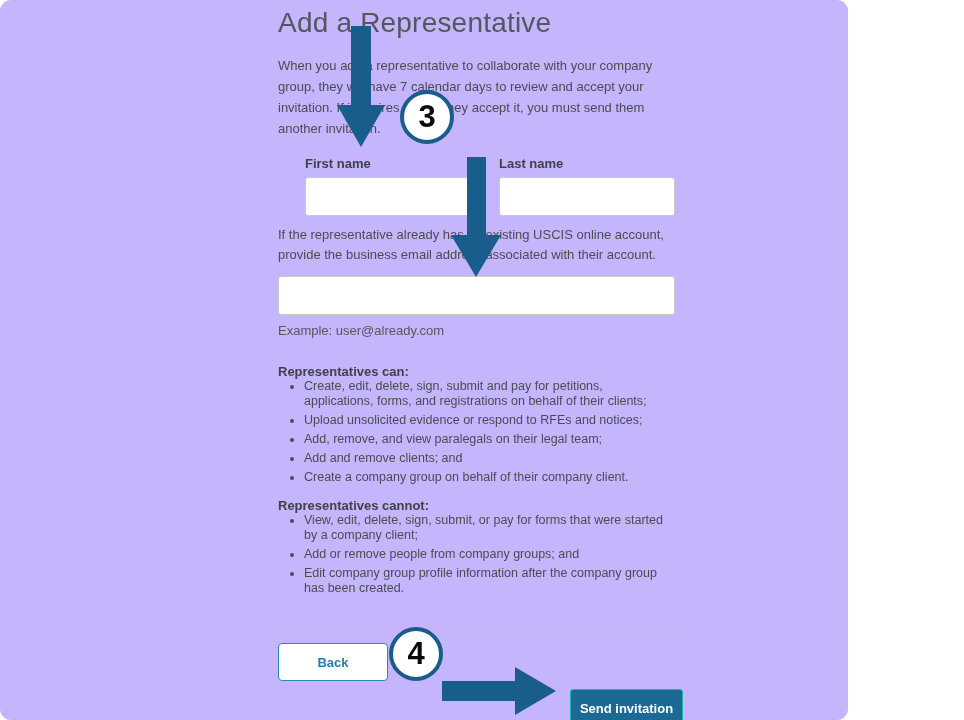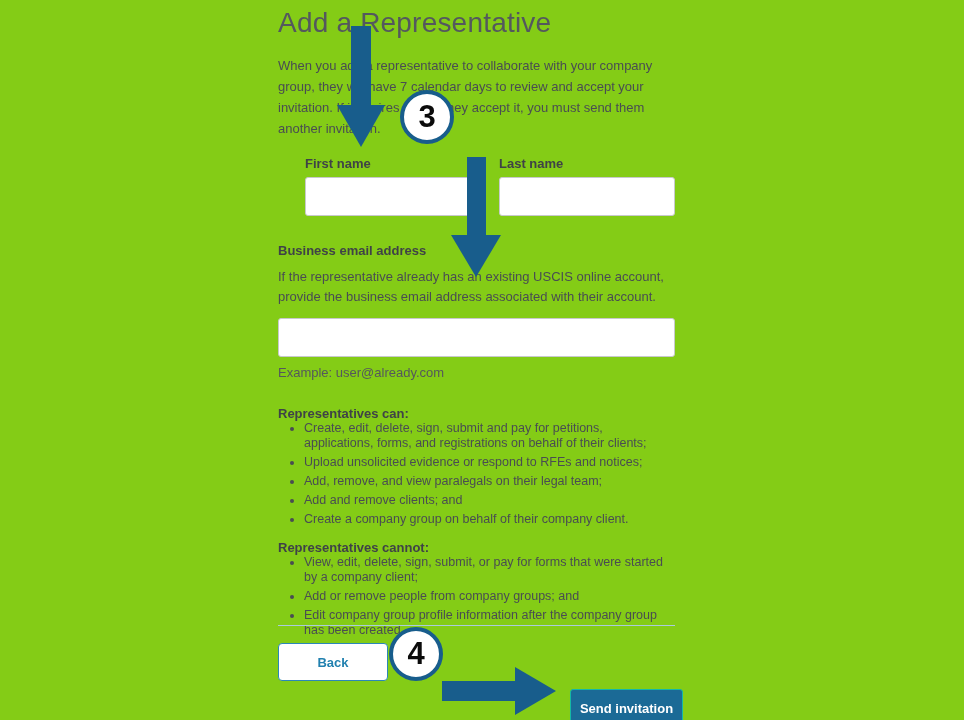--- a/index.html
+++ b/index.html
@@ -1,18 +1,18 @@
 <!DOCTYPE html>
 <html><head>
 <meta charset="utf-8">
 <style>
   * { margin:0; padding:0; box-sizing:border-box; }
   html,body { width:964px; height:720px; background:#ffffff; overflow:hidden;
     font-family:"Liberation Sans", sans-serif; }
-  .page { position:relative; width:964px; height:720px; background:#84cc16; }
+  .page { position:relative; width:848px; height:720px; background:#c4b5fd;border-radius:11px; }
 
   .content { position:absolute; left:278px; top:0; width:397px; }
 
   .page-title { padding-top:6px; font-size:28px; font-weight:300; letter-spacing:.2px;
     color:#54585e; line-height:34px; }
 
   .intro { margin-top:15px; font-size:13px; line-height:21px; color:#494d52; }
 
   .name-row { margin-top:17px; display:flex; gap:18px;margin-left:27px; }
   .field { flex:1; }
@@ -83,21 +83,20 @@
       <div class="field">
         <div class="field-label">First name</div>
         <input class="text-input" type="text" value="" style="">
       </div>
       <div class="field">
         <div class="field-label">Last name</div>
         <input class="text-input" type="text" value="" style="">
       </div>
     </div>
 
-    <div class="email-label">Business email address</div>
     <p class="email-help">If the representative already has an existing USCIS online account, provide the business email address associated with their account.</p>
     <div class="email-input-wrap">
       <input class="text-input" type="text" value="" style="">
     </div>
     <div class="example">Example: user@already.com</div>
 
     <div class="sec-can">
       <div class="info-heading">Representatives can:</div>
       <ul class="info-list">
         <li>Create, edit, delete, sign, submit and pay for petitions, applications, forms, and registrations on behalf of their clients;</li>

